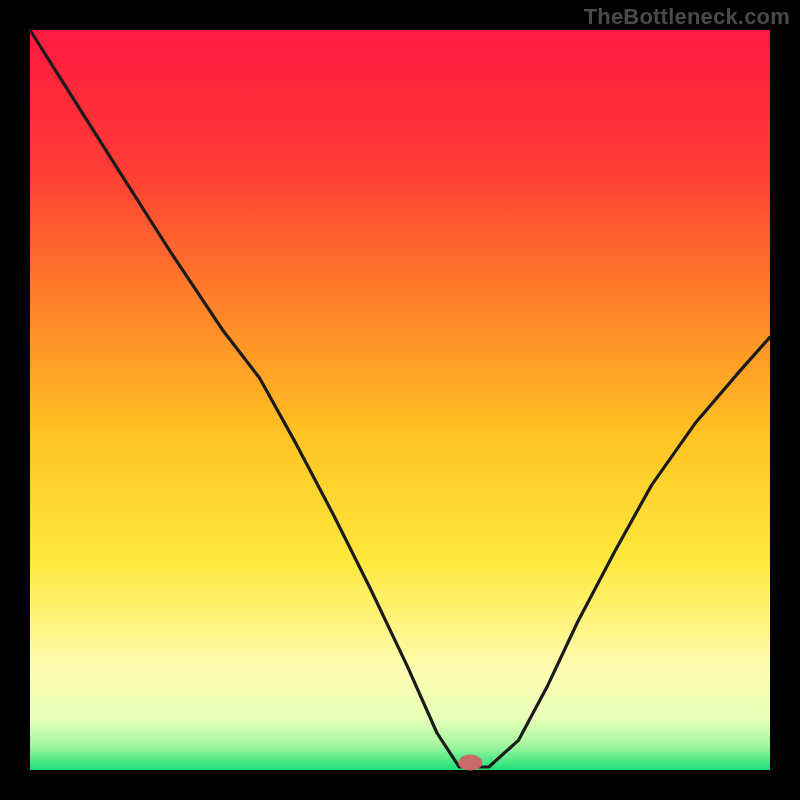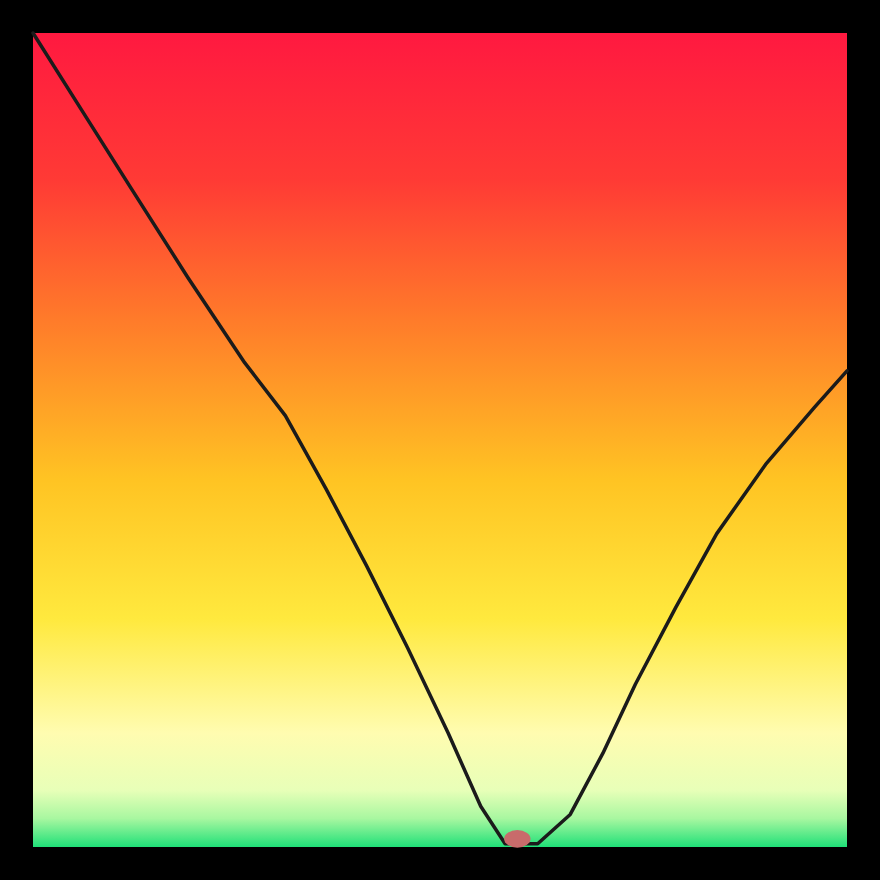--- a/index.html
+++ b/index.html
@@ -27,20 +27,21 @@
     z-index: 50;
   }
   svg {
     display: block;
   }
 </style>
 </head>
 <body>
 
 <div class="stage">
+  <div class="watermark">TheBottleneck.com</div>
 
   <svg id="chart-svg" width="800" height="800" viewBox="0 0 800 800">
     <defs>
       <linearGradient id="bg-grad" x1="0" y1="0" x2="0" y2="1">
           <stop offset="0%" stop-color="#ff1940"></stop>
           <stop offset="18%" stop-color="#ff3a35"></stop>
           <stop offset="35%" stop-color="#ff7a2a"></stop>
           <stop offset="55.00000000000001%" stop-color="#ffc423"></stop>
           <stop offset="72%" stop-color="#ffe93e"></stop>
           <stop offset="86%" stop-color="#fffcb0"></stop>

